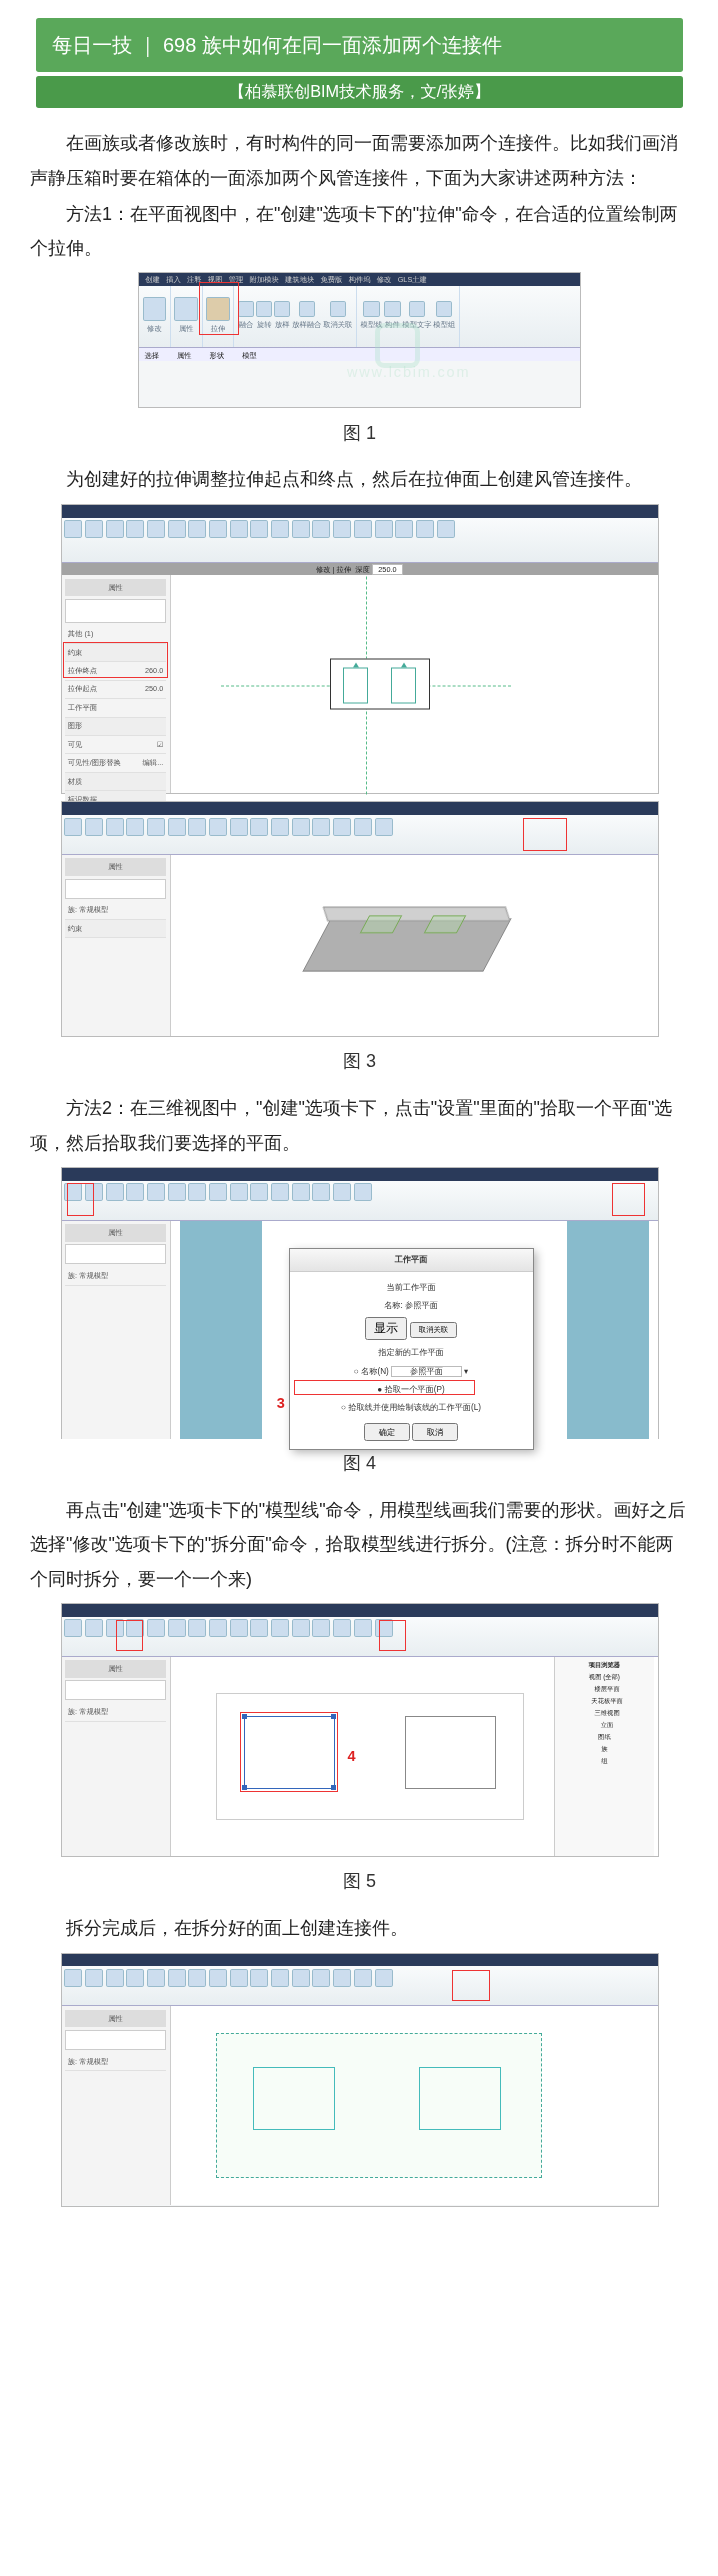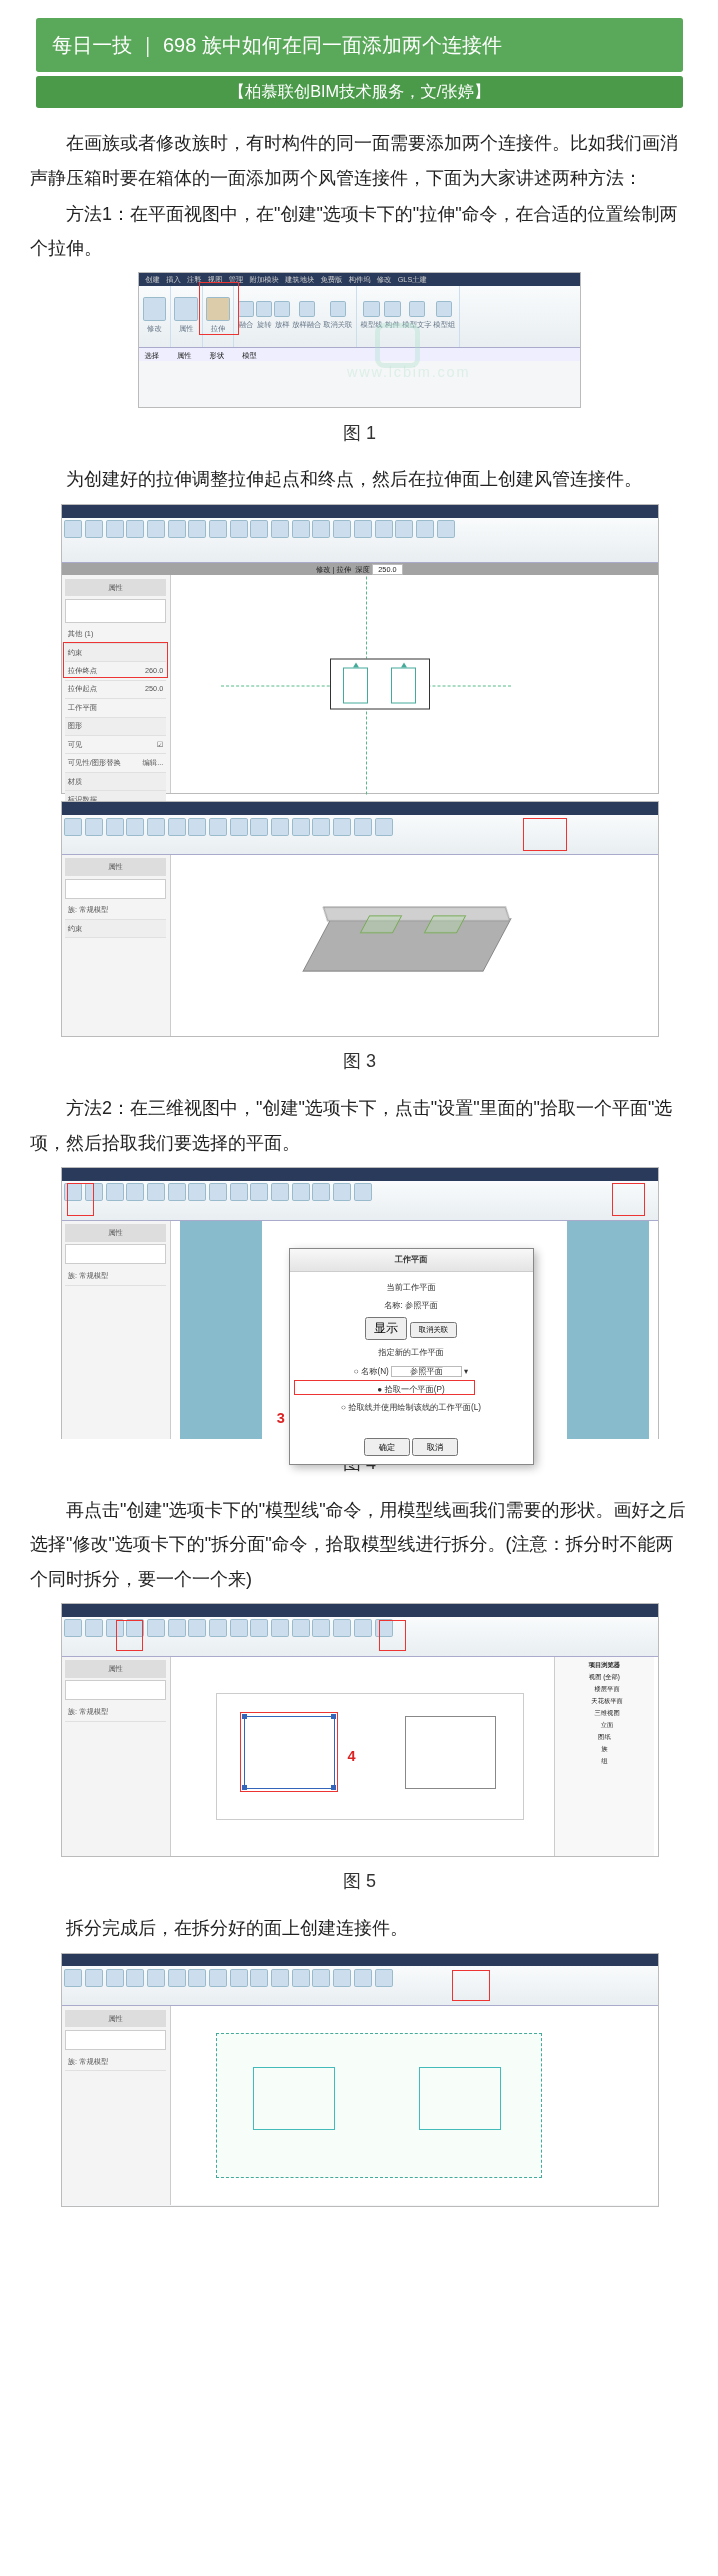--- a/index.html
+++ b/index.html
@@ -326,21 +326,21 @@
             <div style="margin:2.7px 0"><span>名称:</span> <span>参照平面</span></div>
             <div style="margin:3.6px 0"><button style="font-size:12px;padding:0.9px 7.3px">显示</button> <button style="font-size:7.3px;padding:0.9px 7.3px">取消关联</button></div>
             <div style="margin-top:5.4px">指定新的工作平面</div>
             <label>○ <span>名称(N)</span> <span style="border:0.9px solid #bbb;padding:0 18px;background:#fff">参照平面</span> ▾</label>
             <div style="position:relative">
               <label>● <span>拾取一个平面(P)</span></label>
               <div class="red-box" style="left:-2.7px;top:-1.8px;width:181px;height:14.5px"></div>
             </div>
             <label>○ <span>拾取线并使用绘制该线的工作平面(L)</span></label>
             <div class="ann" style="left:-12.7px;bottom:31px">3</div>
-            <div style="text-align:center;margin-top:22px">
+            <div style="text-align:center;margin-top:7px">
               <button style="font-size:8.2px;padding:1.8px 12.7px">确定</button>
               <button style="font-size:8.2px;padding:1.8px 12.7px">取消</button>
             </div>
           </div>
         </div>
       </div>
     </div>
   </div>
   <div class="fig-label">图 4</div>
 

